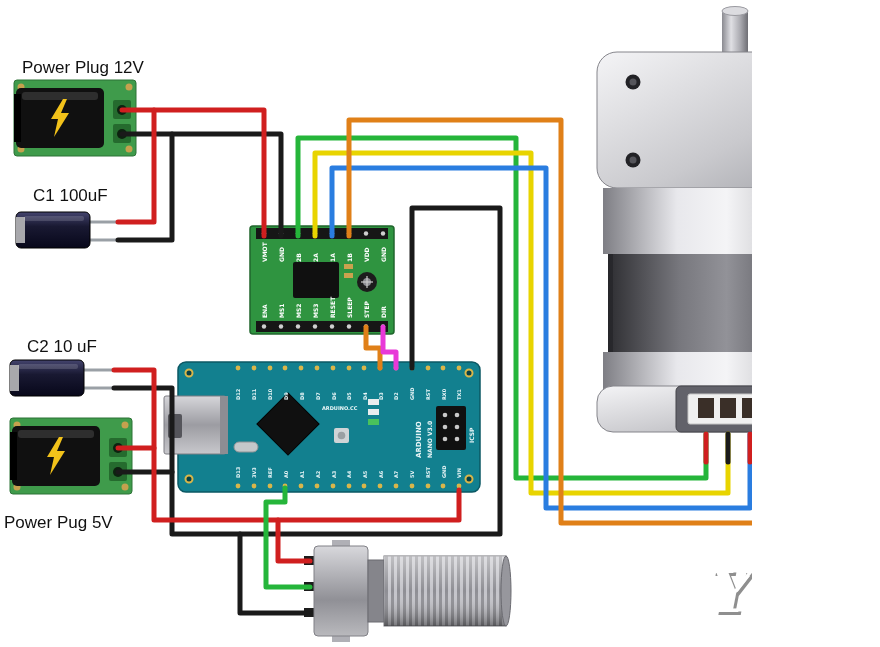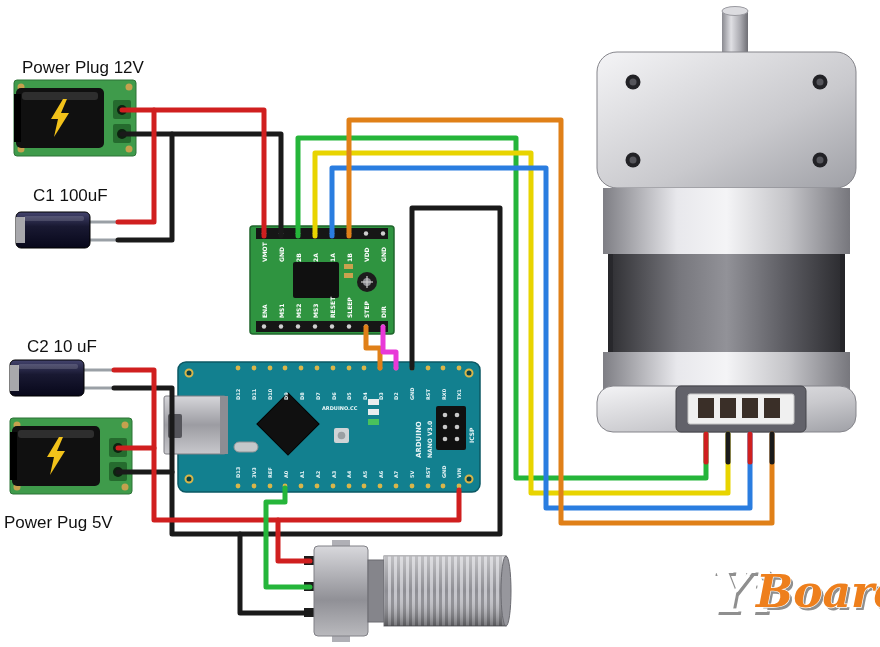--- a/index.html
+++ b/index.html
@@ -1,16 +1,16 @@
 <!DOCTYPE html>
 <html><head>
 <meta charset="utf-8">
 <style>
   html,body{margin:0;padding:0;background:#fff;}
-  #stage{position:relative;width:880px;height:647px;background:#ffffff;overflow:hidden;
+  #stage{position:relative;width:752px;height:647px;background:#ffffff;overflow:hidden;
          font-family:"Liberation Sans",sans-serif;}
   #stage svg{position:absolute;left:0;top:0;}
   .complabel{font:17px "Liberation Sans",sans-serif;fill:#111;}
   .pinlabel{font:bold 6px "DejaVu Sans",sans-serif;fill:#fff;}
   .pinlabel-sm{font:bold 5px "DejaVu Sans",sans-serif;fill:#eaf6f8;}
   .silk5{font:bold 5px "DejaVu Sans",sans-serif;fill:#eaf6f8;}
   .silk7{font:bold 7px "DejaVu Sans",sans-serif;fill:#eaf6f8;}
   .silk6{font:bold 6px "DejaVu Sans",sans-serif;fill:#eaf6f8;}
   .wm-yi{font:italic bold 58px "DejaVu Serif",serif;fill:#ffffff;}
   .wm-yi-sh{font:italic bold 58px "DejaVu Serif",serif;fill:#8f8f8f;}

